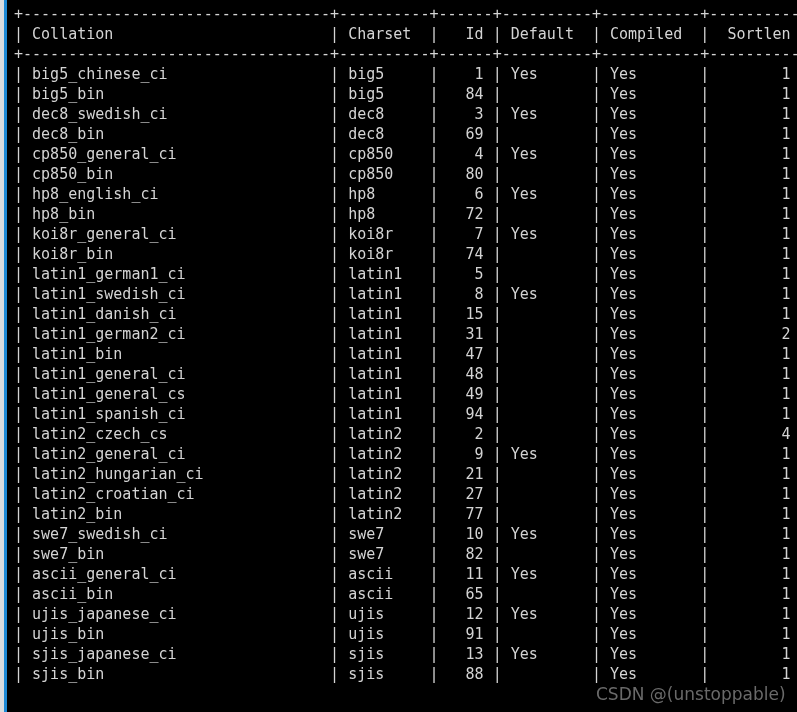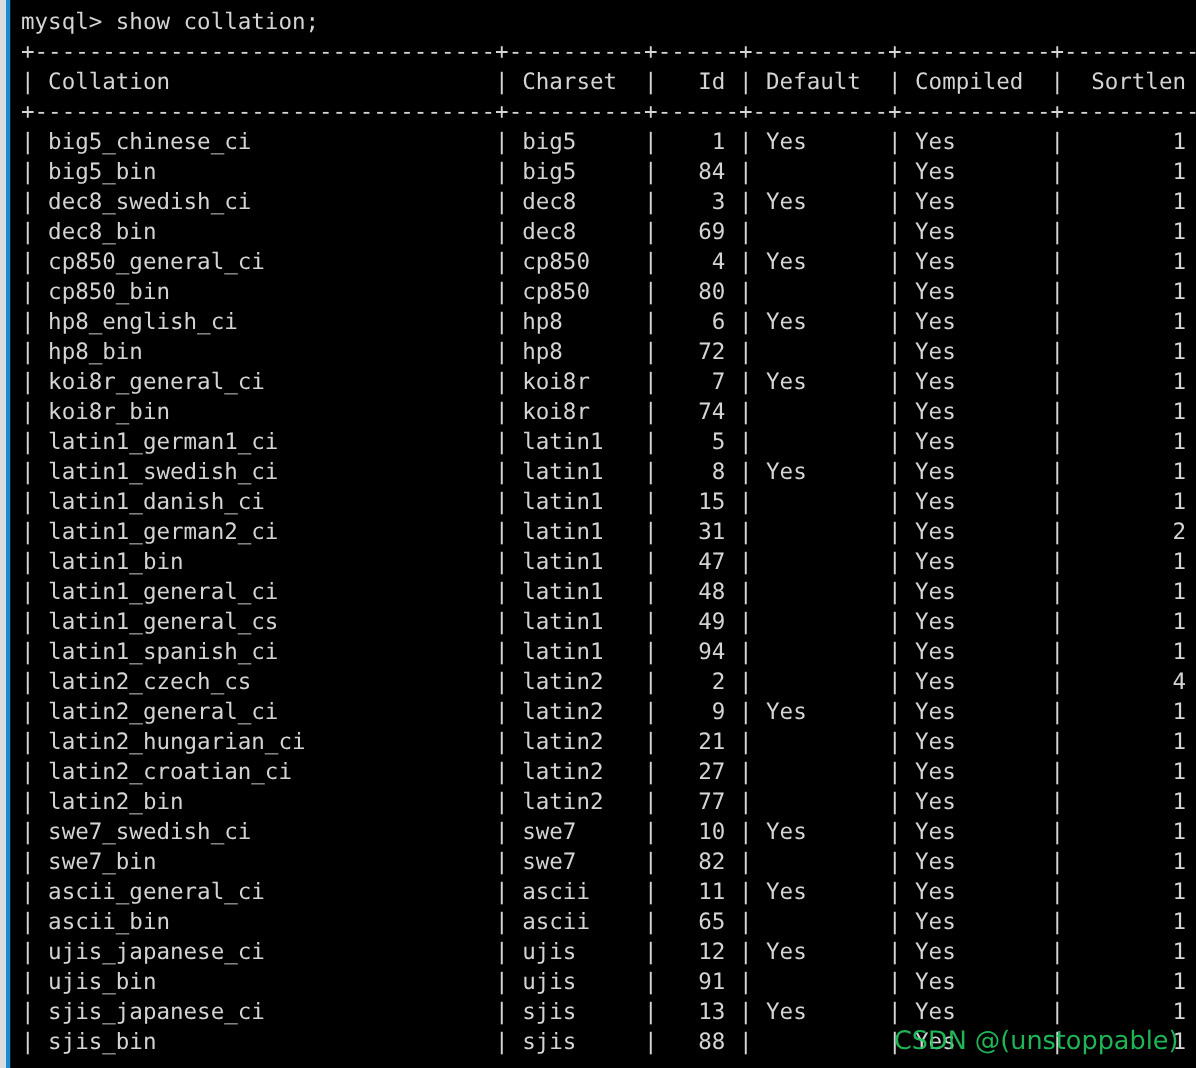--- a/index.html
+++ b/index.html
@@ -53,36 +53,35 @@
     letter-spacing: 0px;
     -webkit-font-smoothing: none;
   }
   #watermark {
     position: absolute;
     left: 596px;
     top: 684px;
     font-family: "DejaVu Sans", "Liberation Sans", sans-serif;
     font-size: 17px;
     line-height: 20px;
-    color: #22c55e;
+    color: #737373;
     opacity: 0.92;
     white-space: pre;
     pointer-events: none;
   }
 </style>
 </head>
 <body>
 
 <div id="terminal">
 
   <div id="edge-light"></div>
   <div id="edge-accent"></div>
 
   <div id="screen">
-    <pre class="term" id="prompt-line">mysql&gt; show collation;</pre>
     <pre class="term" id="result-table">+----------------------------------+----------+------+----------+-----------+----------+
 | Collation                        | Charset  |   Id | Default  | Compiled  |  Sortlen |
 +----------------------------------+----------+------+----------+-----------+----------+
 | big5_chinese_ci                  | big5     |    1 | Yes      | Yes       |        1 |
 | big5_bin                         | big5     |   84 |          | Yes       |        1 |
 | dec8_swedish_ci                  | dec8     |    3 | Yes      | Yes       |        1 |
 | dec8_bin                         | dec8     |   69 |          | Yes       |        1 |
 | cp850_general_ci                 | cp850    |    4 | Yes      | Yes       |        1 |
 | cp850_bin                        | cp850    |   80 |          | Yes       |        1 |
 | hp8_english_ci                   | hp8      |    6 | Yes      | Yes       |        1 |

